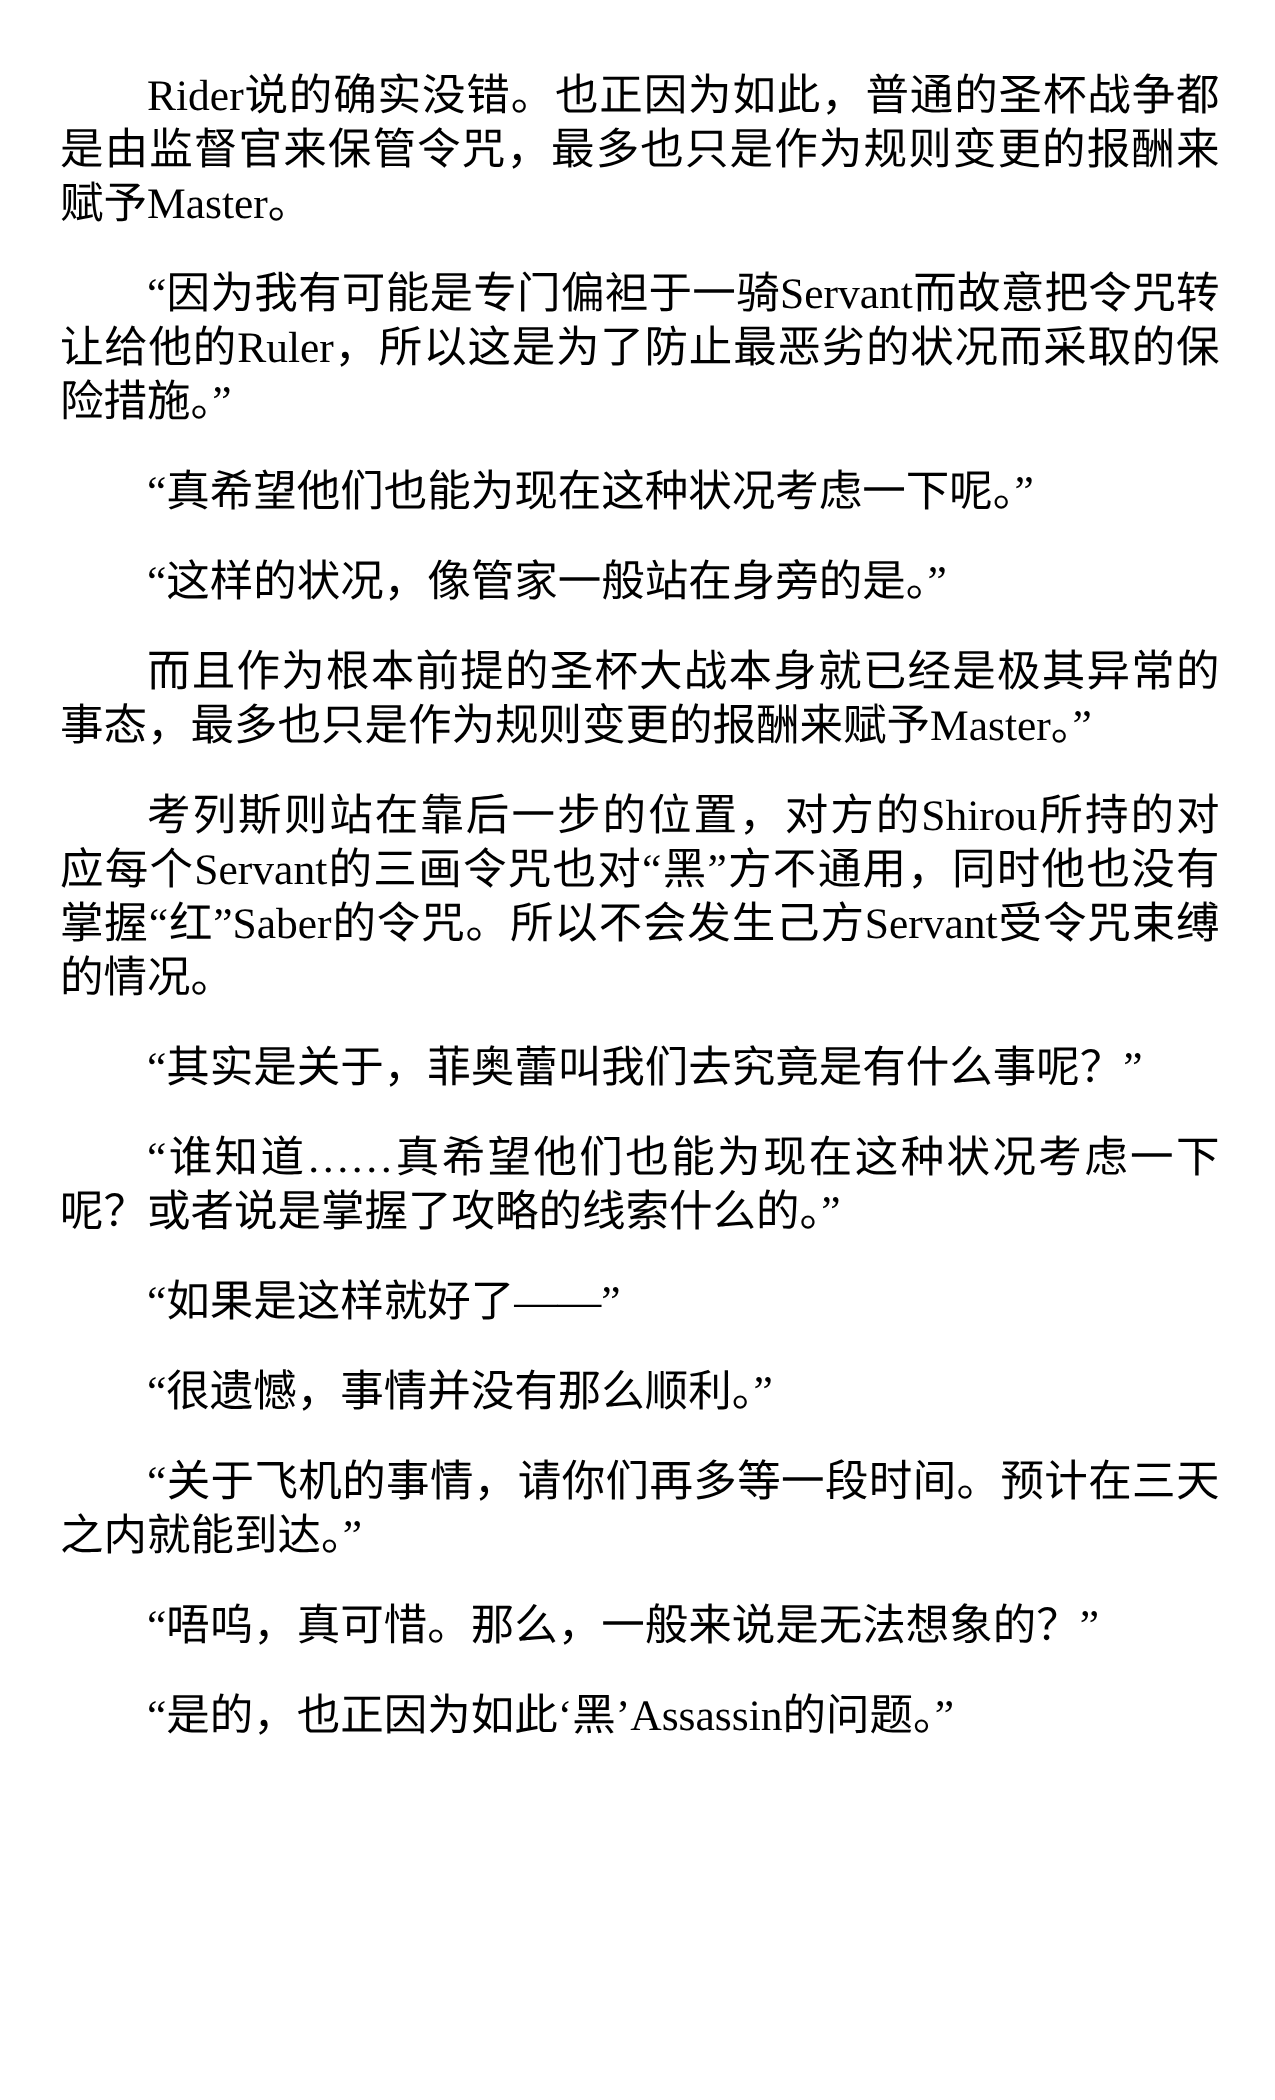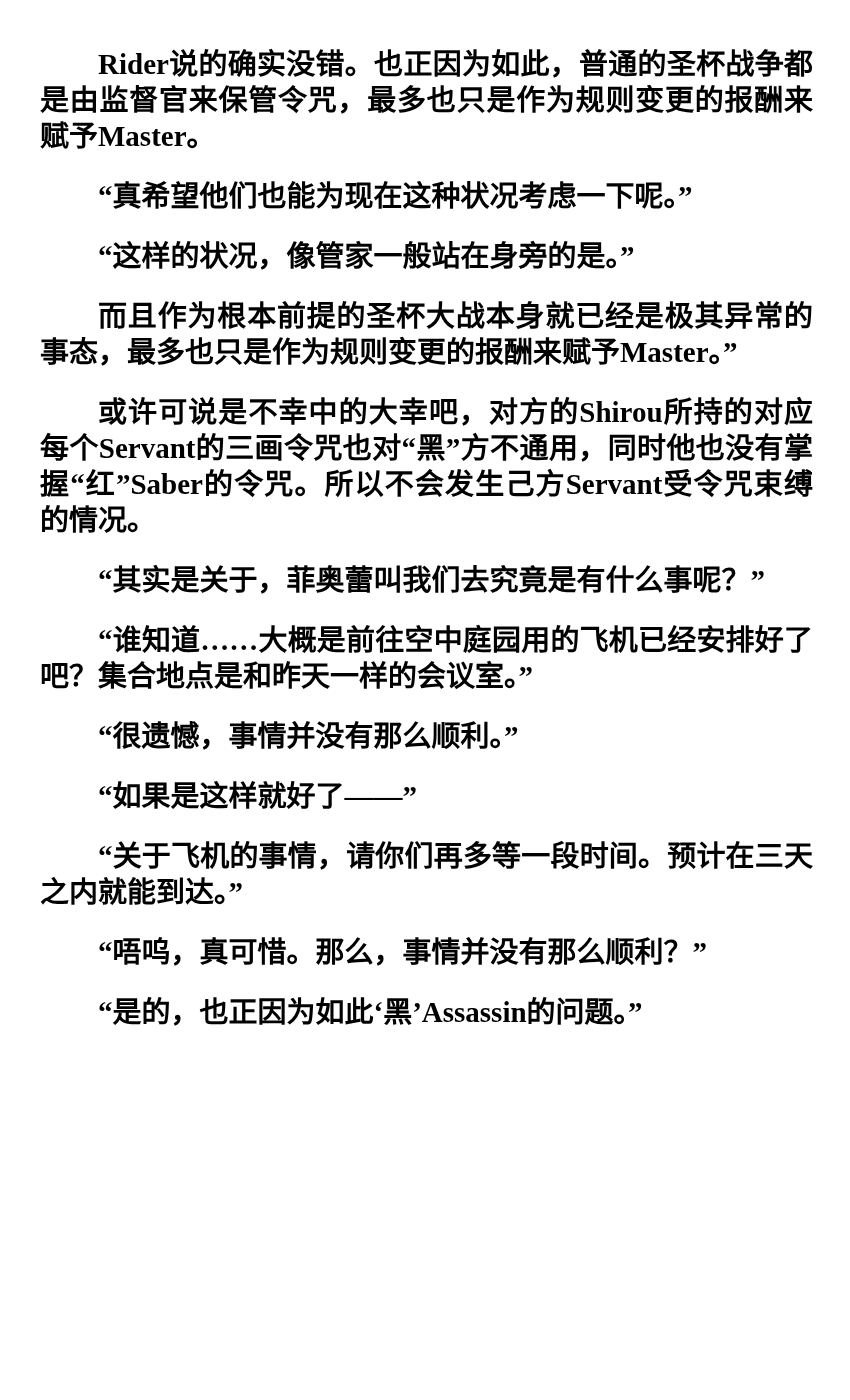--- a/index.html
+++ b/index.html
@@ -19,35 +19,36 @@
       font-family: "Liberation Serif", "DejaVu Serif", serif;
     }
     .page p {
       margin: 24px 0 0 0;
       font-size: 29px;
       line-height: 36px;
       text-indent: 2em;
       text-align: justify;
       letter-spacing: 0;
       word-break: break-all;
-      font-weight: 700;
+      font-weight: 400;
     }
     .page p:first-child {
       margin-top: 0;
     }
   </style>
 </head>
 <body>
 
 <div class="page">
   <p>Rider说的确实没错。也正因为如此，普通的圣杯战争都是由监督官来保管令咒，最多也只是作为规则变更的报酬来赋予Master。</p>
+  <p>“因为我有可能是专门偏袒于一骑Servant而故意把令咒转让给他的Ruler，所以这是为了防止最恶劣的状况而采取的保险措施。”</p>
   <p>“真希望他们也能为现在这种状况考虑一下呢。”</p>
   <p>“这样的状况，像管家一般站在身旁的是。”</p>
   <p>而且作为根本前提的圣杯大战本身就已经是极其异常的事态，最多也只是作为规则变更的报酬来赋予Master。”</p>
-  <p>或许可说是不幸中的大幸吧，对方的Shirou所持的对应每个Servant的三画令咒也对“黑”方不通用，同时他也没有掌握“红”Saber的令咒。所以不会发生己方Servant受令咒束缚的情况。</p>
+  <p>考列斯则站在靠后一步的位置，对方的Shirou所持的对应每个Servant的三画令咒也对“黑”方不通用，同时他也没有掌握“红”Saber的令咒。所以不会发生己方Servant受令咒束缚的情况。</p>
   <p>“其实是关于，菲奥蕾叫我们去究竟是有什么事呢？”</p>
-  <p>“谁知道……大概是前往空中庭园用的飞机已经安排好了吧？集合地点是和昨天一样的会议室。”</p>
+  <p>“谁知道……真希望他们也能为现在这种状况考虑一下呢？或者说是掌握了攻略的线索什么的。”</p>
+  <p>“如果是这样就好了——”</p>
   <p>“很遗憾，事情并没有那么顺利。”</p>
-  <p>“如果是这样就好了——”</p>
   <p>“关于飞机的事情，请你们再多等一段时间。预计在三天之内就能到达。”</p>
-  <p>“唔呜，真可惜。那么，事情并没有那么顺利？”</p>
+  <p>“唔呜，真可惜。那么，一般来说是无法想象的？”</p>
   <p>“是的，也正因为如此‘黑’Assassin的问题。”</p>
 </div>
 
 </body></html>

